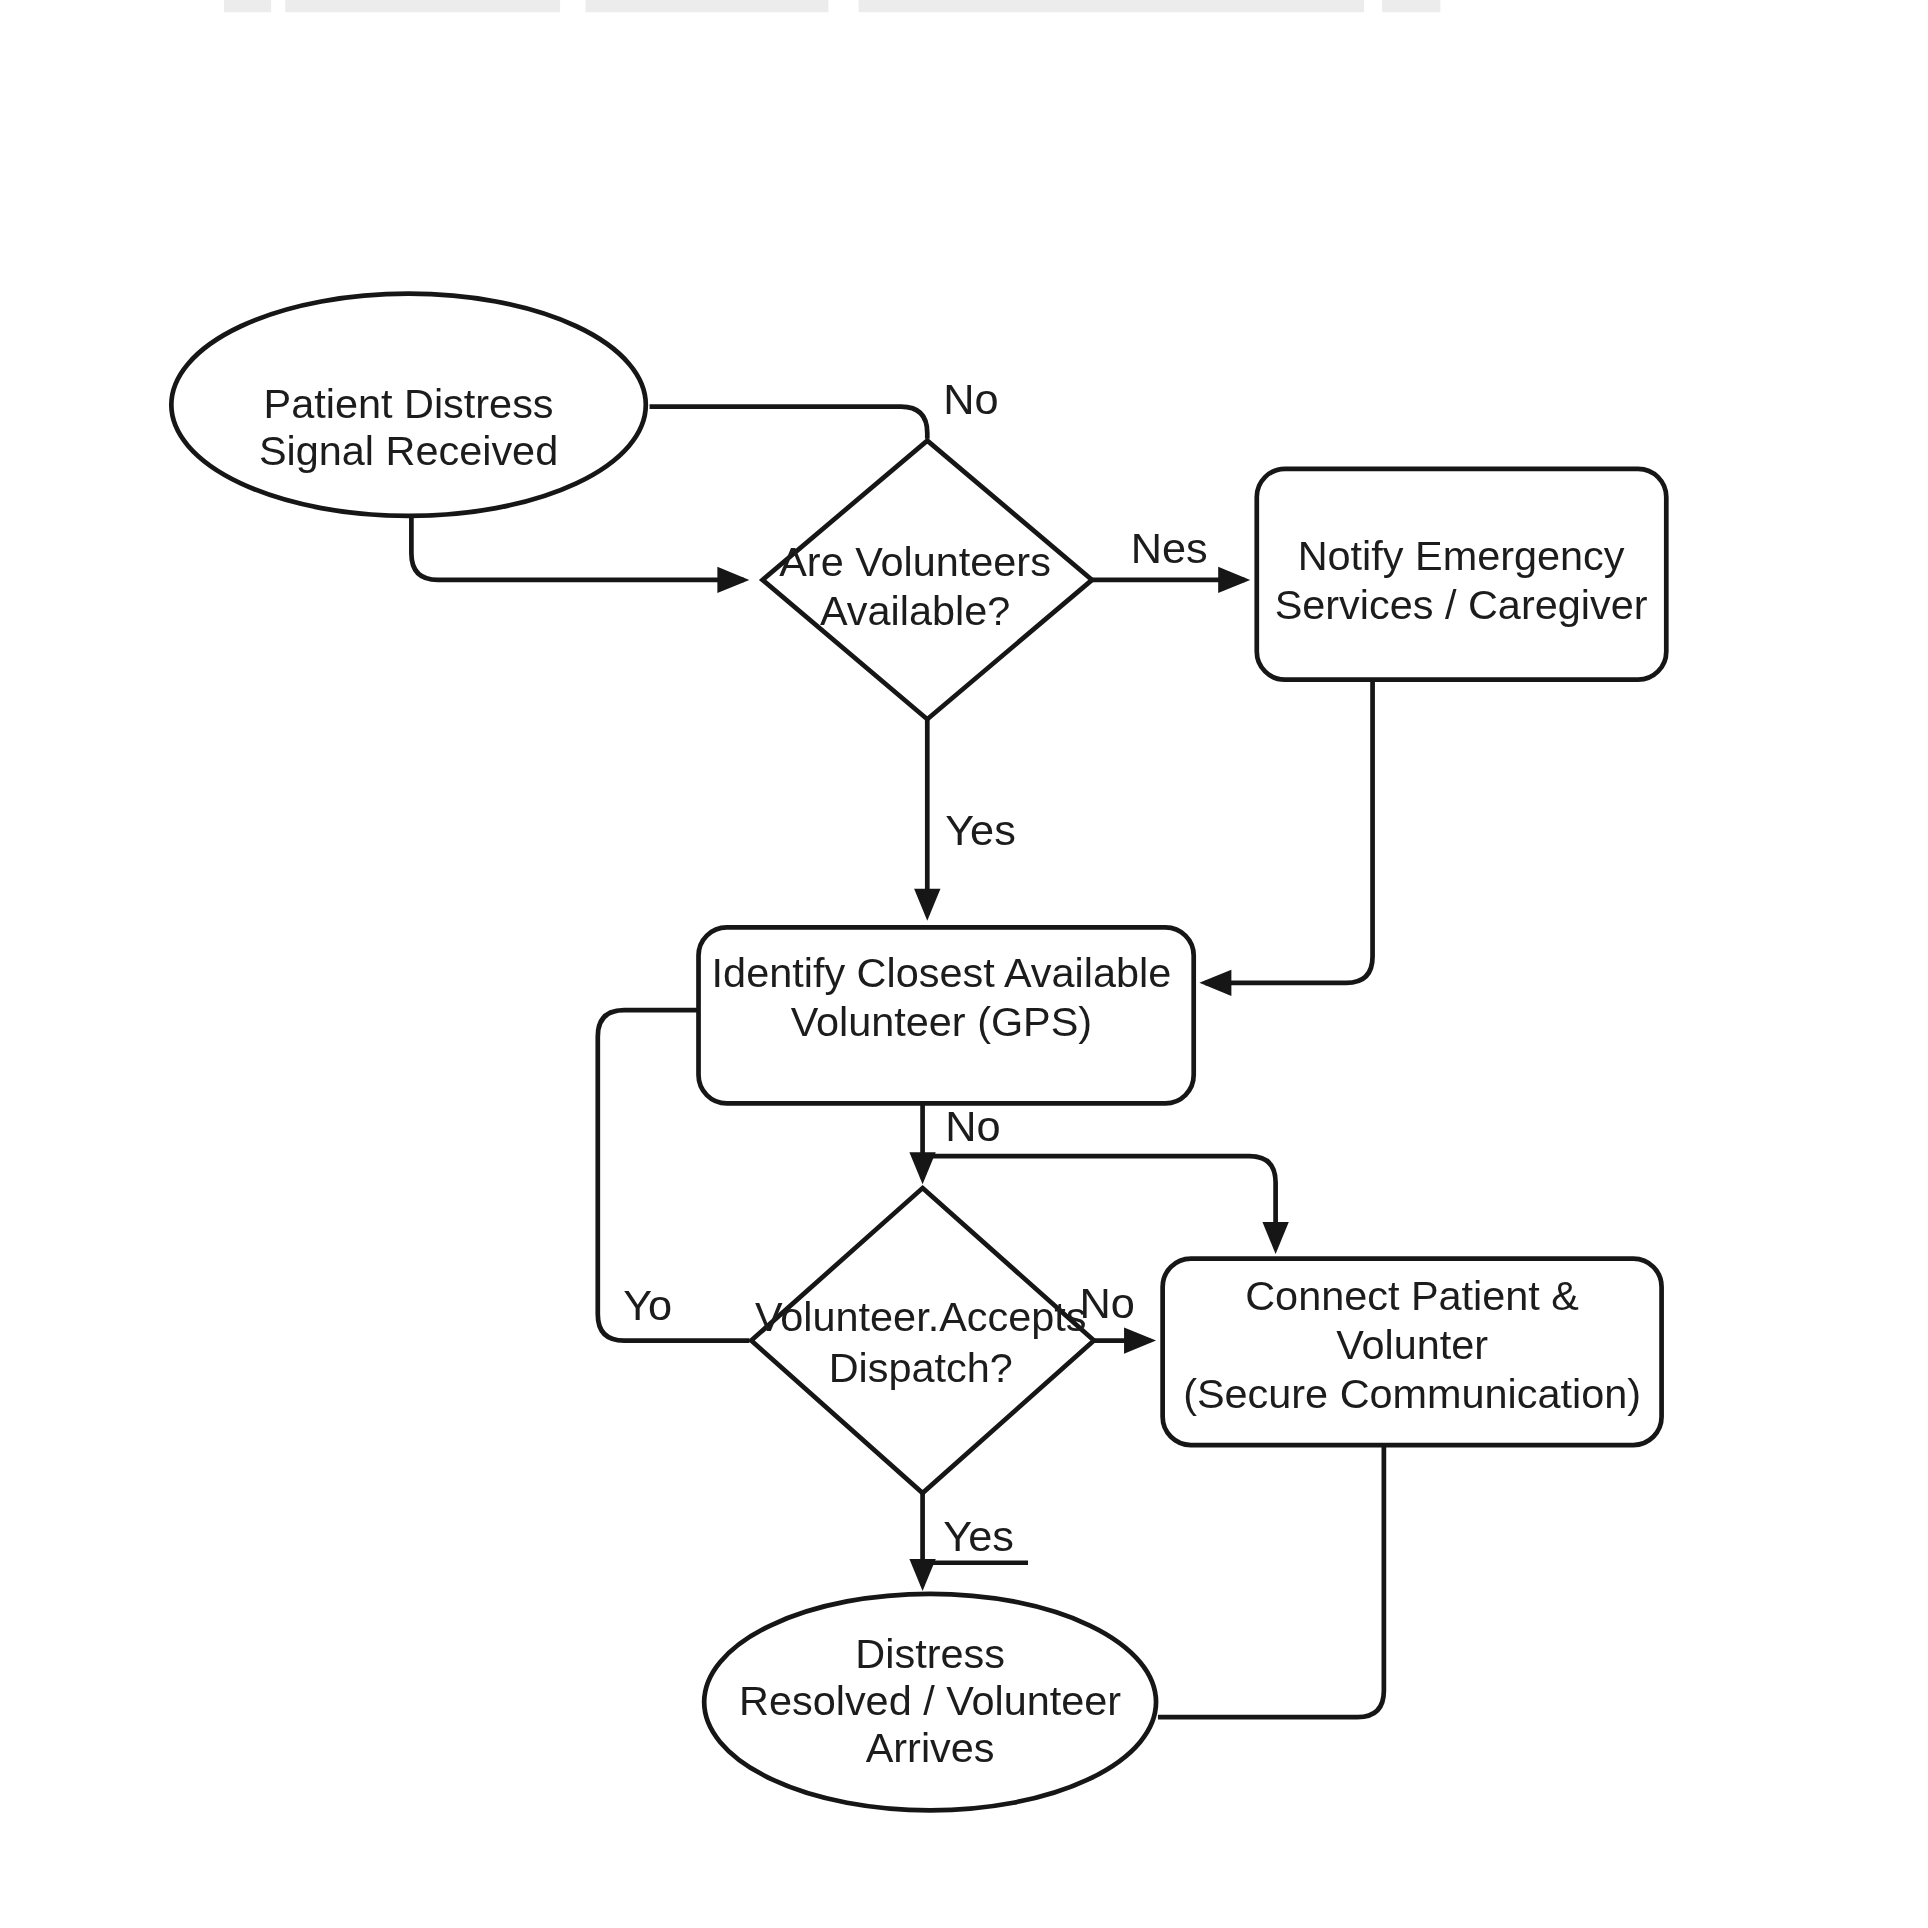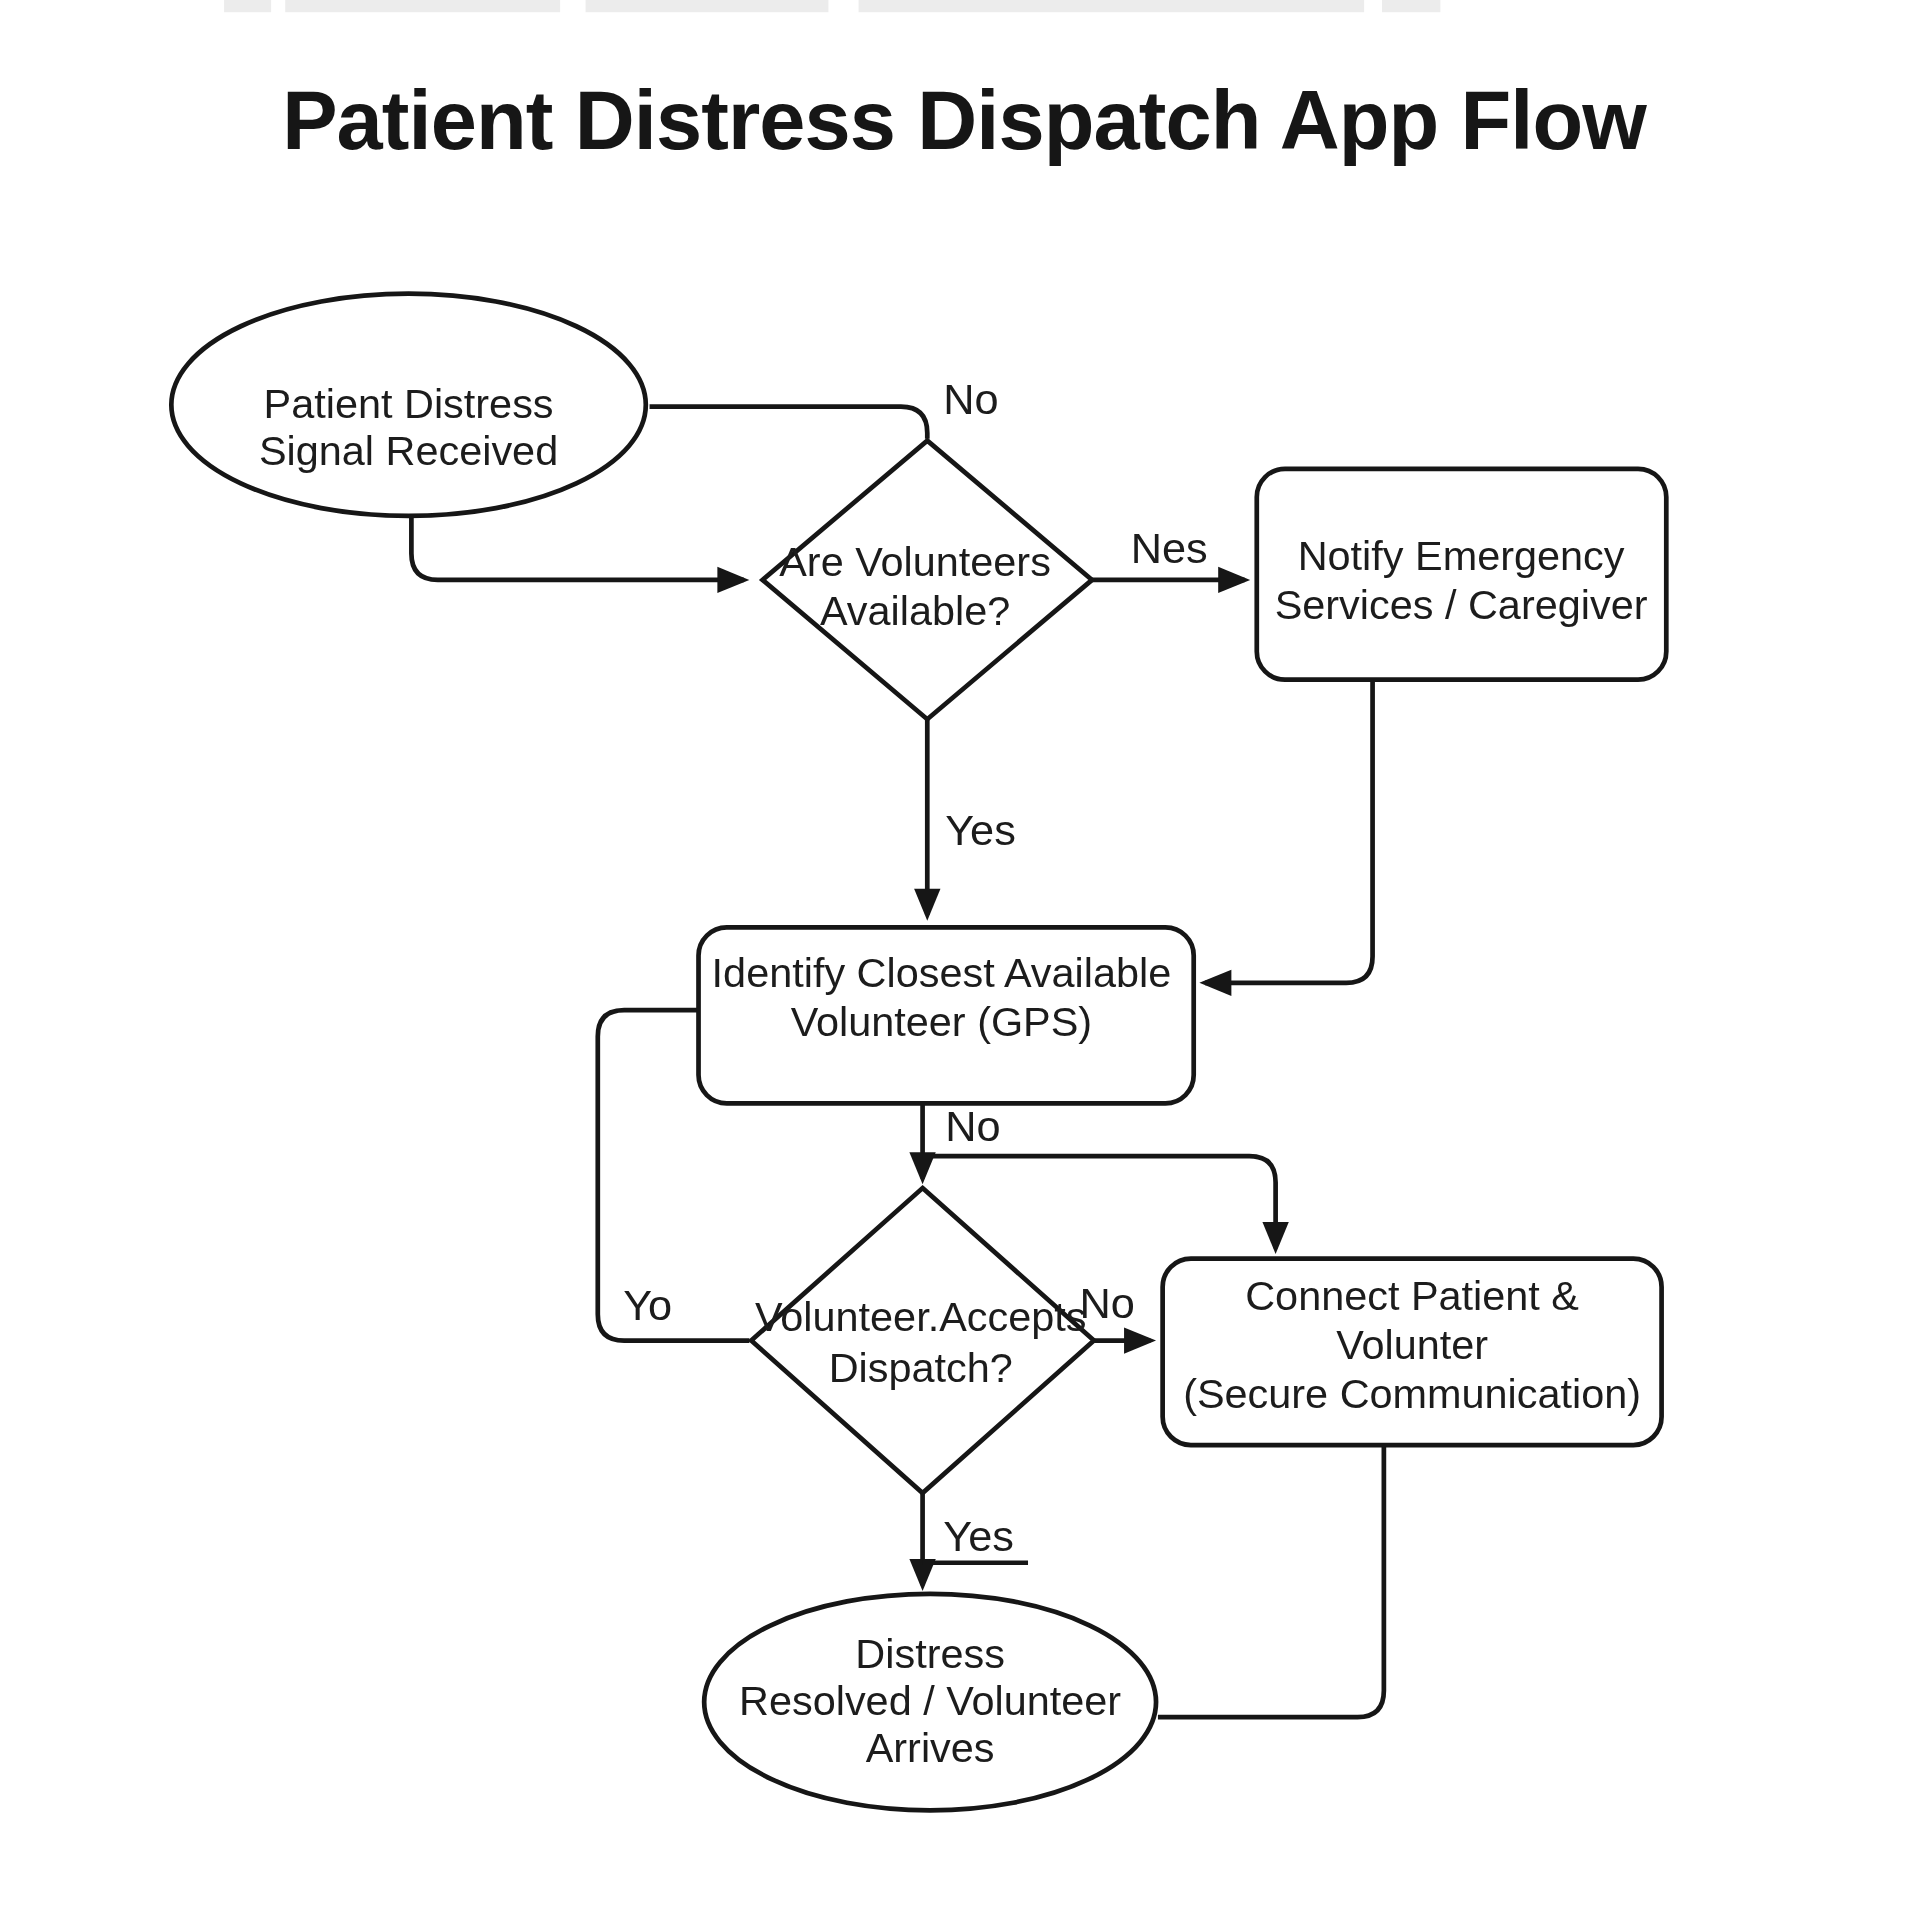--- a/index.html
+++ b/index.html
@@ -50,21 +50,20 @@
     font-size: 46px;
     font-family: "Liberation Sans", "DejaVu Sans", sans-serif;
   }
   .artifact { fill: #ececec; }
 </style>
 </head>
 <body>
 
 <div id="canvas-wrap">
 
-  <div id="title">Patient Distress Dispatch App Flow</div>
 
   <svg width="1928" height="1928" viewBox="0 0 2048 2048">
 
     <defs>
       <marker id="arw" markerUnits="userSpaceOnUse" markerWidth="40" markerHeight="34" refX="30" refY="16" orient="auto">
         <path d="M2,2 L36,16 L2,30 Z" fill="#161616"></path>
       </marker>
     </defs>
 
     <g>

